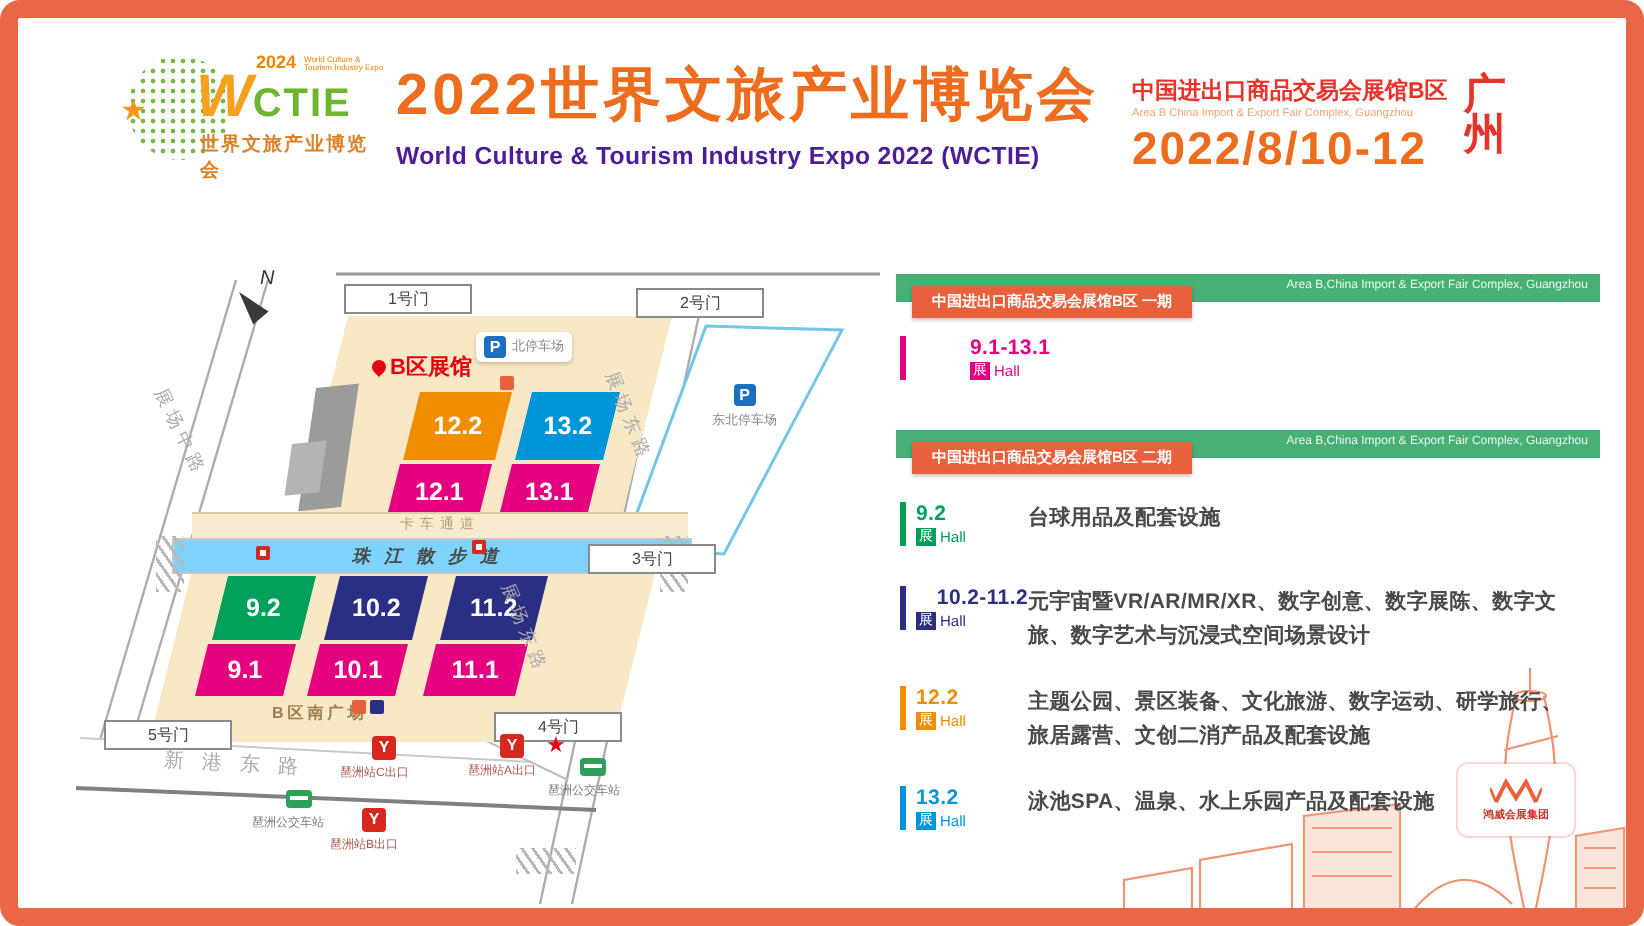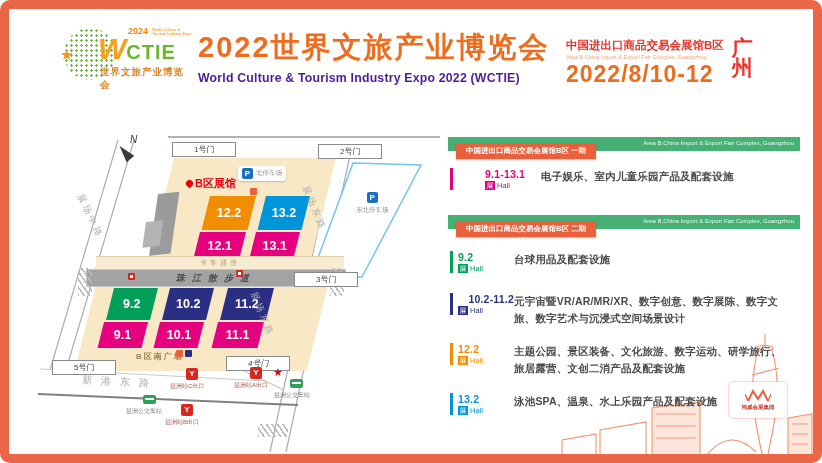--- a/index.html
+++ b/index.html
@@ -49,21 +49,21 @@
   .area-label{color:#E60012;font-weight:bold;font-size:11px;display:flex;align-items:center;gap:2px;}
   .pin{width:7px;height:7px;background:#E60012;border-radius:50% 50% 50% 0;transform:rotate(-45deg);}
   .pchip{position:absolute;background:#fff;border-radius:3px;box-shadow:0 1px 2px rgba(0,0,0,.2);
          display:flex;align-items:center;gap:3px;padding:2px 4px;z-index:4;}
   .pbox{width:11px;height:11px;background:#1C6FBE;color:#fff;font-size:8px;font-weight:bold;
         text-align:center;line-height:11px;border-radius:2px;flex:0 0 auto;}
   .ptxt{font-size:6.5px;color:#8a8a8a;}
   .band-truck{position:absolute;left:58px;top:134px;width:248px;height:12px;background:#F7EBD2;
         border-top:1px solid #DFCFA8;border-bottom:1px solid #DFCFA8;text-align:center;
         font-size:7px;color:#B49E72;letter-spacing:3px;line-height:12px;}
-  .band-prom{position:absolute;left:48px;top:147px;width:258px;height:16px;background:#a3a3a3;
+  .band-prom{position:absolute;left:48px;top:147px;width:258px;height:16px;background:#7dd3fc;
         border:1px solid #C6C6C6;text-align:center;font-size:9px;font-weight:bold;font-style:italic;
         color:#4A4A4A;letter-spacing:7px;line-height:16px;}
   .redmark{position:absolute;width:7px;height:7px;background:#D5281E;border-radius:1px;z-index:4;}
   .redmark::after{content:"";position:absolute;left:2px;top:2px;width:3px;height:3px;background:#fff;}
   .road{color:#ABABAB;font-size:9px;letter-spacing:3px;}
   .plaza{color:#9C8052;font-weight:bold;font-size:8px;letter-spacing:2px;}
   .mini{position:absolute;width:7px;height:7px;border-radius:1px;}
   .metro{position:absolute;width:12px;height:12px;background:#D5281E;border-radius:2px;color:#fff;
         font-weight:bold;font-size:8px;text-align:center;line-height:12px;z-index:5;}
   .bus{position:absolute;width:13px;height:9px;background:#2FA05A;border-radius:2px;z-index:5;}
@@ -150,21 +150,21 @@
     <div class="gray-block gb2"></div>
 
     <div class="compass">
       <span class="n">N</span>
       <span class="arr"></span>
     </div>
 
     <div class="gate" style="left:134px;top:20px;">1号门</div>
     <div class="gate" style="left:280px;top:22px;">2号门</div>
     <div class="gate" style="left:256px;top:150px;">3号门</div>
-    <div class="gate" style="left:188px;top:234px;font-style:italic;">4号门</div>
+    <div class="gate" style="left:209px;top:234px;">4号门</div>
     <div class="gate" style="left:14px;top:238px;">5号门</div>
 
     <div class="maplabel area-label" style="left:148px;top:54px;">
       <span class="pin"></span>
       <span>B区展馆</span>
     </div>
 
     <div class="pchip" style="left:200px;top:44px;">
       <span class="pbox">P</span>
       <span class="ptxt">北停车场</span>
@@ -246,21 +246,20 @@
     <div class="badge" style="top:15px;">中国进出口商品交易会展馆B区 一期</div>
 
     <div class="entry" style="top:40px;">
       <div class="num-block" style="border-color: rgb(229, 0, 127); padding-left: 32px;">
         <div class="num" style="color: rgb(229, 0, 127);">9.1-13.1</div>
         <div class="hall-line">
           <span class="hbox" style="background-color: rgb(229, 0, 127);">展</span>
           <span class="htxt" style="color: rgb(229, 0, 127);">Hall</span>
         </div>
       </div>
-      <div class="desc">电子娱乐、室内儿童乐园产品及配套设施</div>
     </div>
 
     <div class="banner" style="top:87px;">
       <span class="banner-en">Area B,China Import &amp; Export Fair Complex, Guangzhou</span>
     </div>
     <div class="badge" style="top:93px;">中国进出口商品交易会展馆B区 二期</div>
 
     <div class="entry" style="top:123px;">
       <div class="num-block" style="border-color: rgb(0, 160, 90);">
         <div class="num" style="color: rgb(0, 160, 90);">9.2</div>

